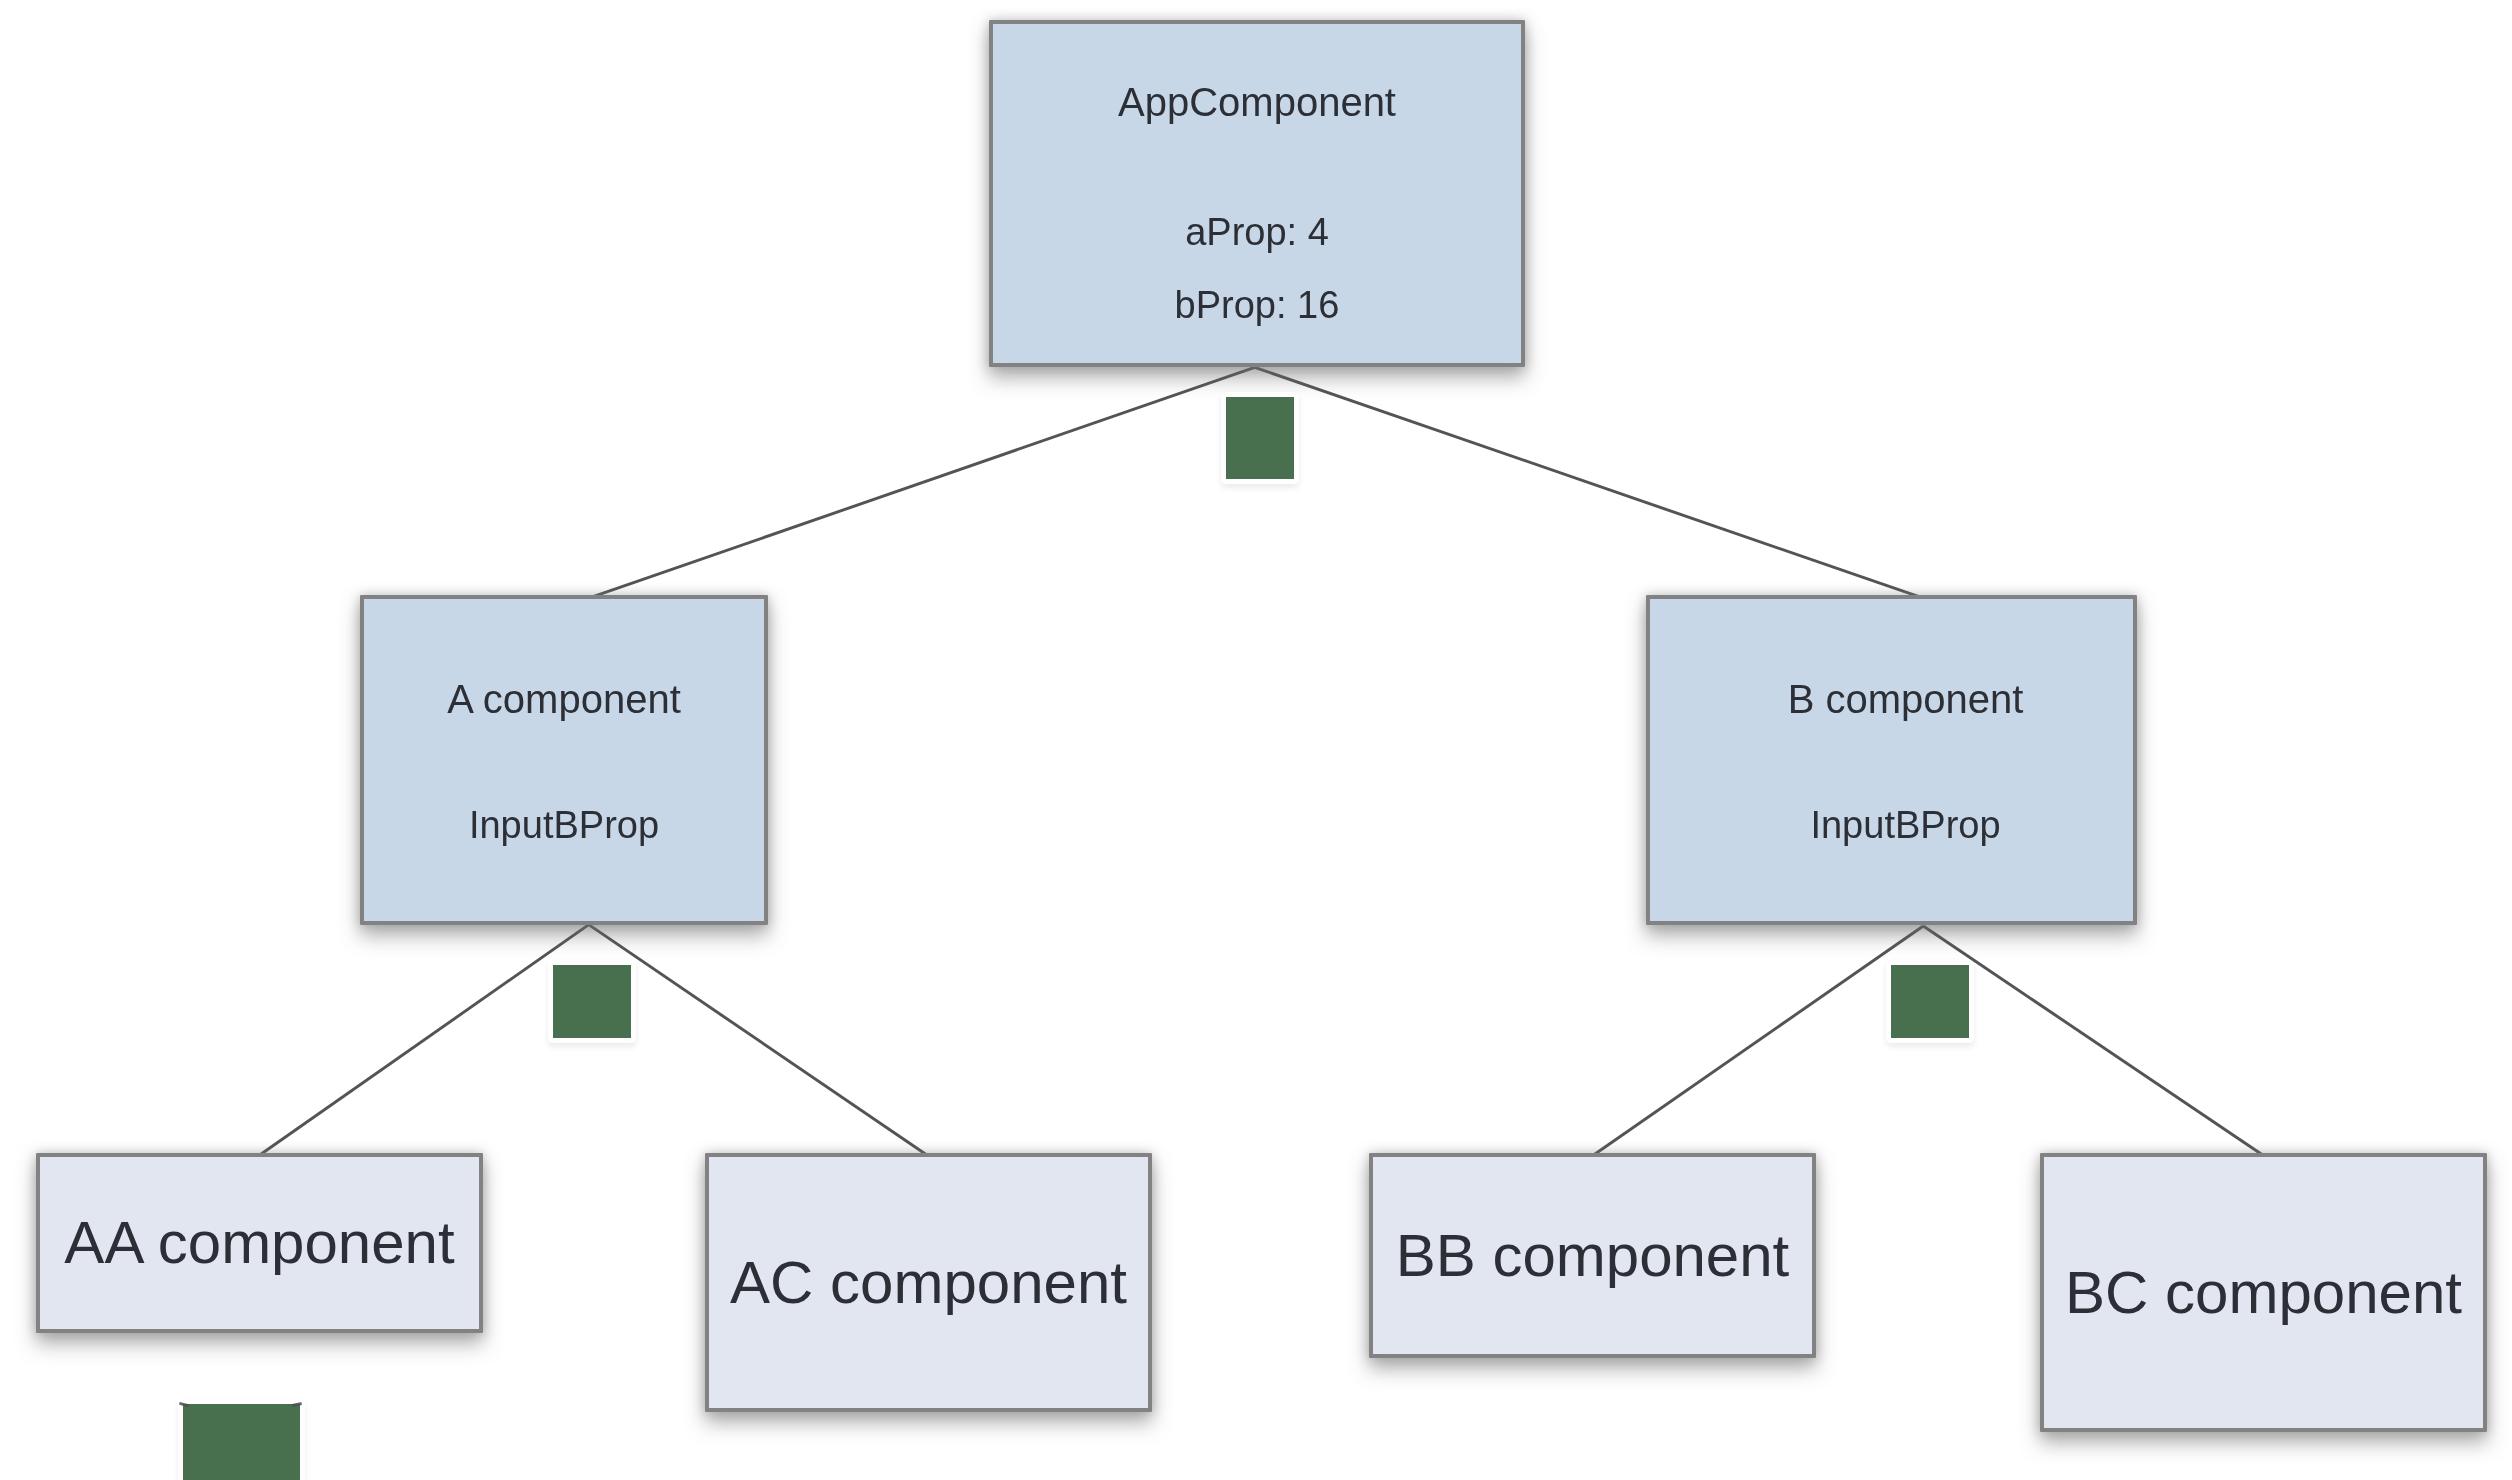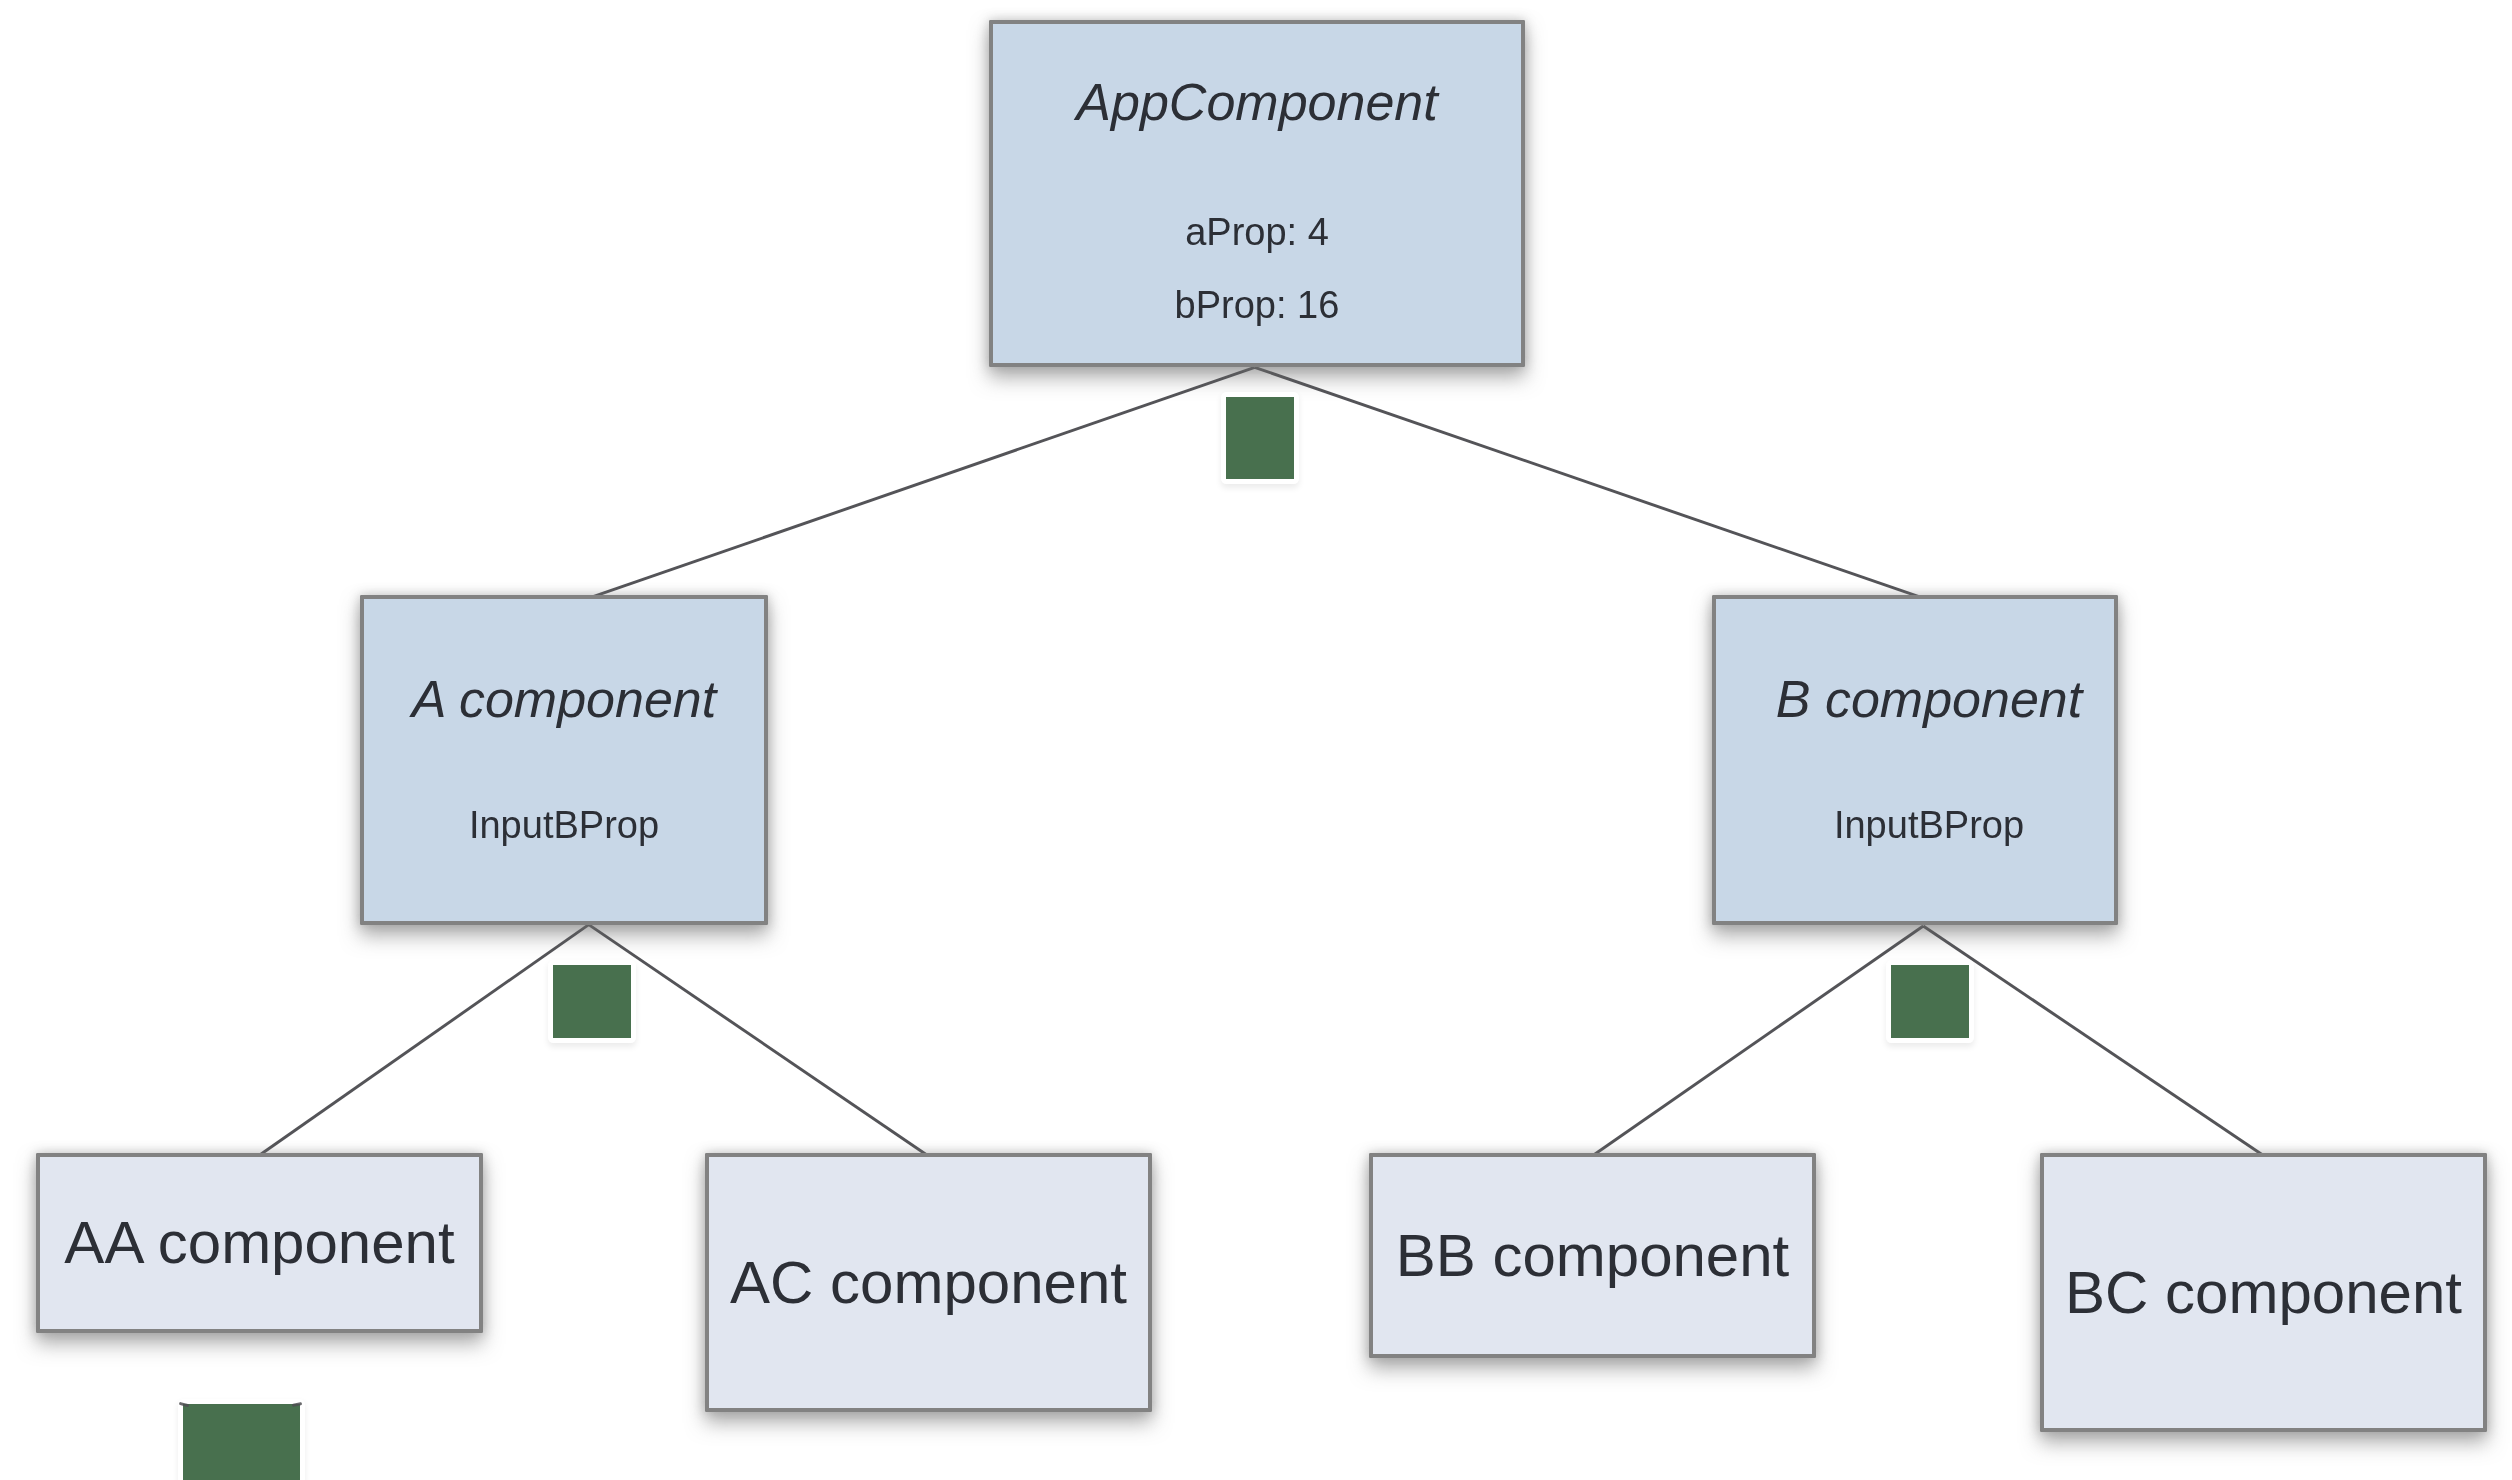--- a/index.html
+++ b/index.html
@@ -19,30 +19,30 @@
     border-radius:1.3px;
     box-sizing:border-box;
     box-shadow:0 0 10.5px rgba(130,130,130,.45), 0 10.5px 19.6px rgba(100,100,100,.5);
     color:var(--text,#2c2f36);
     display:flex;flex-direction:column;align-items:center;
     text-align:center;
   }
   .node.upper{background:var(--upper-fill,#c8d7e7);}
   .node.lower{background:var(--lower-fill,#e1e6f0);justify-content:center;}
 
-  .node-title{font-size:52px;line-height:65px;white-space:nowrap;font-style:italic;}
+  .node-title{font-size:40px;line-height:65px;white-space:nowrap;}
   .leaf-label{font-size:60px;line-height:68px;white-space:nowrap;}
   .node-props{font-size:38px;line-height:73px;white-space:nowrap;}
 
   #node-app{left:989px;top:19.6px;width:536px;height:347px;}
   #node-app .node-title{margin-top:46px;}
   #node-app .node-props{margin-top:61px;}
 
   #node-a{left:360px;top:595px;width:408px;height:330px;}
-  #node-b{left:1712px;top:595px;width:406px;height:330px;padding-left:28px;}
+  #node-b{left:1646px;top:595px;width:491px;height:330px;padding-left:28px;}
   #node-a .node-title,#node-b .node-title{margin-top:68px;}
   #node-a .node-props,#node-b .node-props{margin-top:57px;}
 
   #node-aa{left:36px;top:1153px;width:447px;height:180px;}
   #node-ac{left:705px;top:1153px;width:447px;height:259px;}
   #node-bb{left:1369px;top:1153px;width:447px;height:205px;}
   #node-bc{left:2040px;top:1153px;width:447px;height:279px;}
 
   .chip{
     position:absolute;z-index:3;

